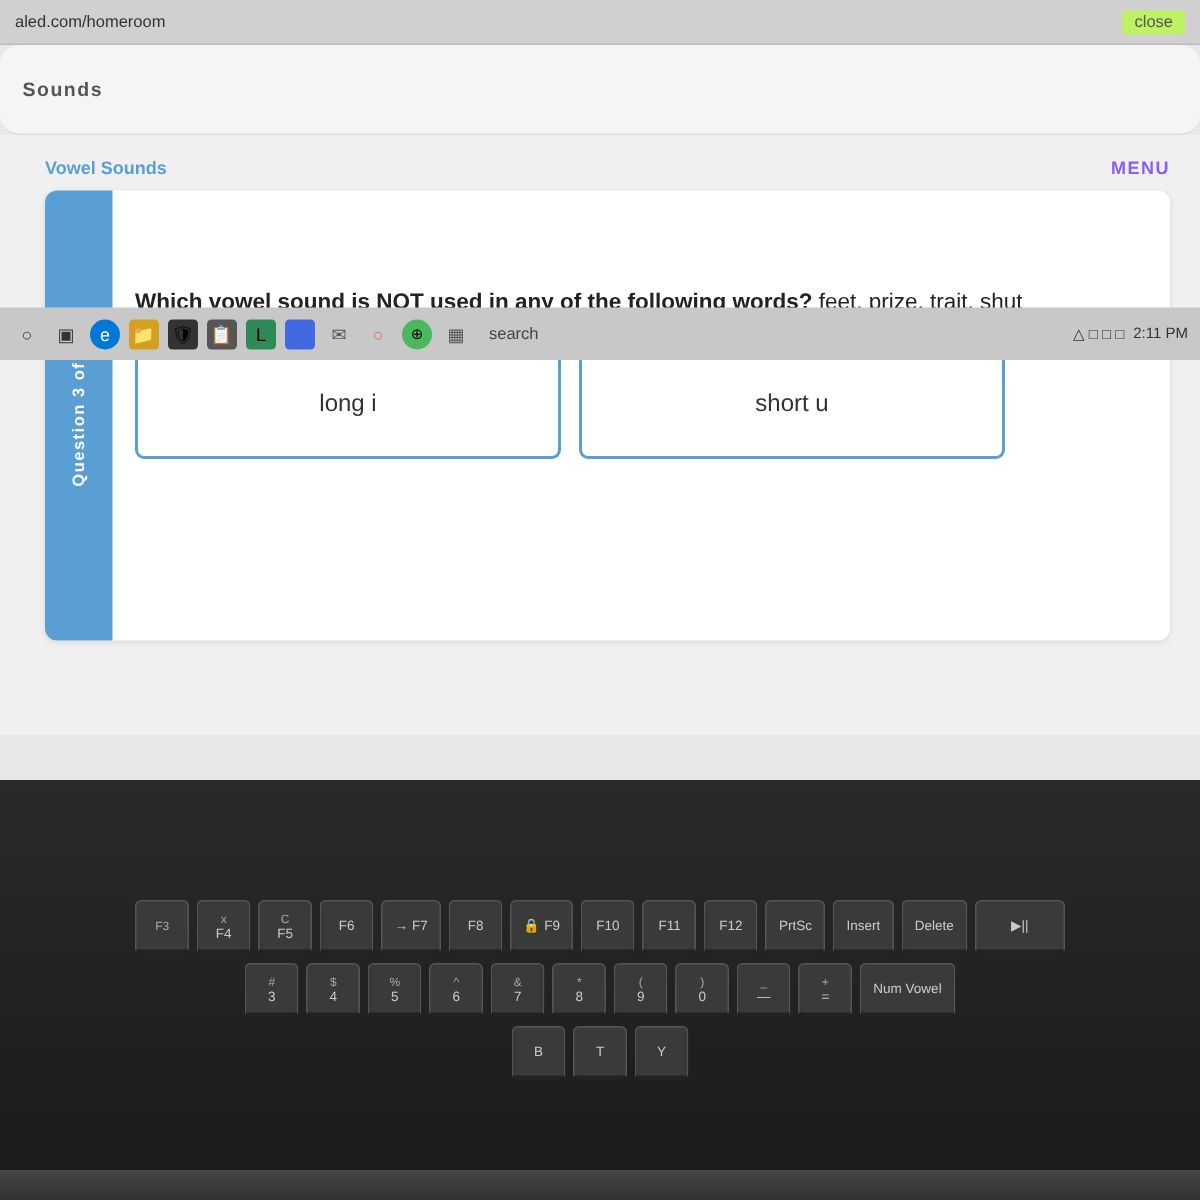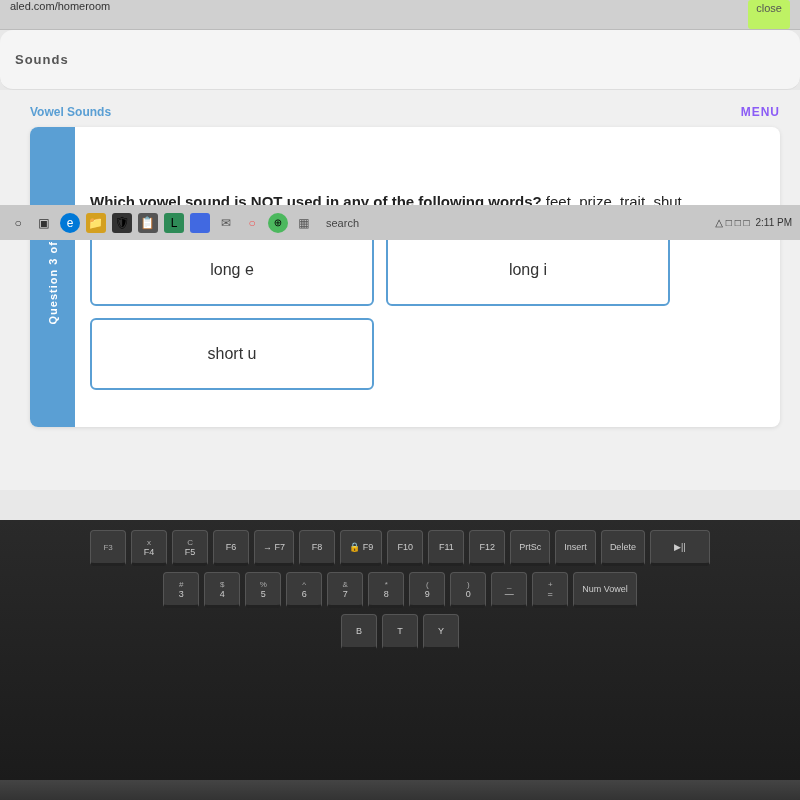--- a/index.html
+++ b/index.html
@@ -21,20 +21,21 @@
       height: 520px;
       background: #e8e8e8;
     }
 
     
     .browser-bar {
       width: 100%;
       height: 30px;
       background: #d0d0d0;
       display: flex;
+      align-items: center;
       padding: 0 10px;
       border-bottom: 1px solid #bbb;
     }
 
     .url-bar {
       font-size: 11px;
       color: #333;
       flex: 1;
     }
 
@@ -193,20 +194,21 @@
     .keyboard-area {
       position: absolute;
       bottom: 0;
       left: 0;
       width: 800px;
       height: 280px;
       background: linear-gradient(to bottom, #2a2a2a, #1a1a1a);
       display: flex;
       flex-direction: column;
       align-items: center;
+      justify-content: center;
       padding: 10px 20px;
       gap: 6px;
     }
 
     .key-row {
       display: flex;
       gap: 5px;
       align-items: center;
     }
 
@@ -265,21 +267,20 @@
 
       <div class="side-label">
         <span class="side-label-text">Question 3 of 8</span>
       </div>
 
       <div class="question-text">
         <span class="bold">Which vowel sound is NOT used in any of the following words?</span><span> feet, prize, trait, shut</span>
       </div>
 
       <div class="answer-grid">
-        <button class="answer-btn">long e</button>
         <button class="answer-btn">long  i</button>
         <button class="answer-btn">short u</button>
       </div>
 
     </div>
   </div>
 
   <div class="taskbar">
     <div class="taskbar-icon" style="color:#333;">○</div>
     <div class="taskbar-icon" style="color:#333;">▣</div>

